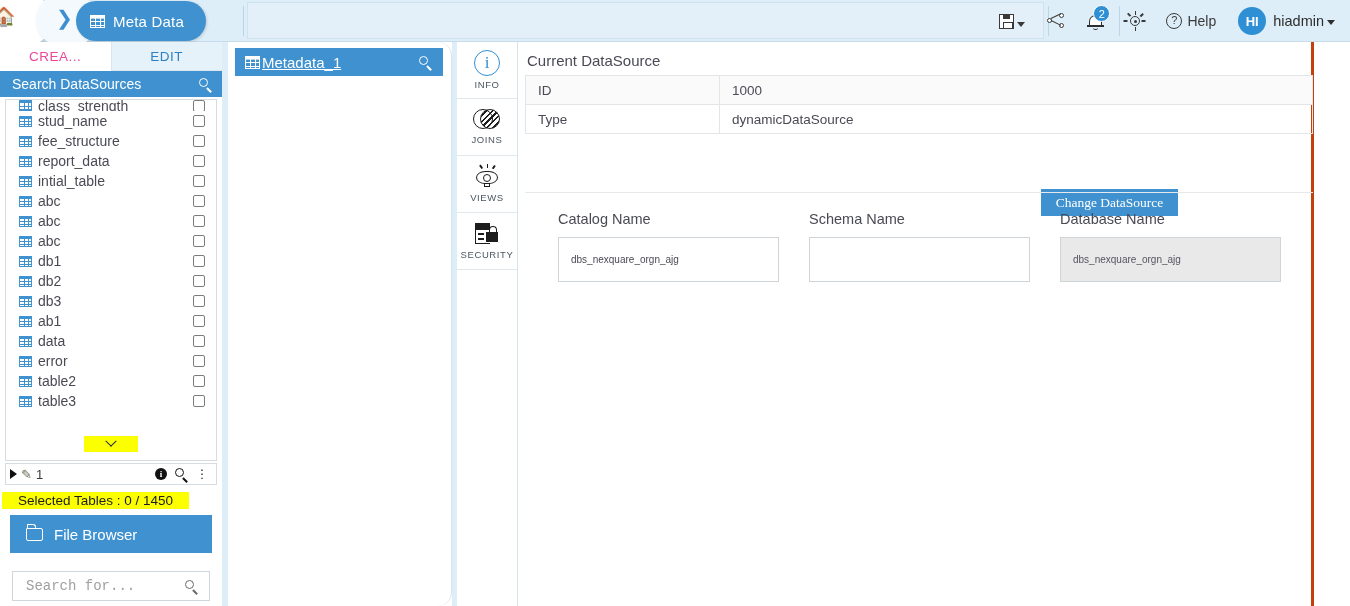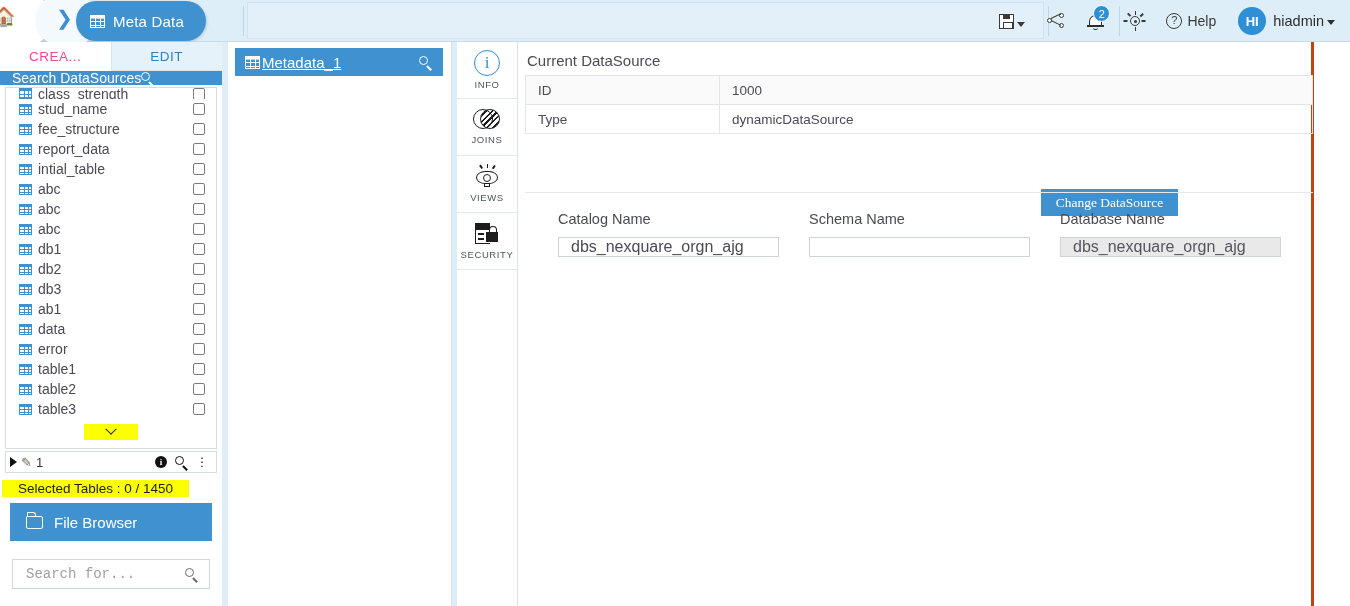--- a/index.html
+++ b/index.html
@@ -167,22 +167,22 @@
   }
   .tabrow { display: flex; height: 29px; width: 222px; }
   .tab {
     flex: 1; display: flex; align-items: center; justify-content: center;
     font-size: 13.5px; letter-spacing: .5px;
     border-bottom: 1px solid #d9e6ef; cursor: pointer;
   }
   .tab.active { background: #ffffff; color: #ec4899; border-bottom: 1px solid transparent; }
   .tab.inactive { background: #e6f2fa; color: #2f80c2; border-left: 1px solid #d9e6ef; }
   .ds-head {
-    height: 14px; background: #3f92cf; color: #fff;
-    display: flex; align-items: center; 
+    height: 26px; background: #3f92cf; color: #fff;
+    display: flex; align-items: center; justify-content: space-between;
     padding: 0 10px 0 12px; font-size: 14px; cursor: pointer;
   }
   .search-glyph {
     position: relative; width: 13px; height: 13px; display: inline-block;
   }
   .search-glyph i {
     position: absolute; left: 0; top: 0; width: 9px; height: 9px;
     border: 1.8px solid currentColor; border-radius: 50%;
   }
   .search-glyph b {
@@ -285,21 +285,21 @@
   }
   .bsearch input::placeholder { color: #a0a0a0; }
 
   
   .gap-col {
     position: absolute; left: 222px; top: 42px; width: 6px; height: 564px;
     background: #ddeef8;
   }
   .center {
     position: absolute; left: 228px; top: 42px; width: 224px; height: 564px;
-    background: #ffffff; border-right: 1px solid #d8e3ea;
+    background: #ffffff; border-right: 1px solid #d8e3ea; border-radius: 14px;
   }
   .mtab {
     position: absolute; left: 7px; top: 6px; width: 208px; height: 28px;
     background: #3f92cf; color: #fff;
     display: flex; align-items: center; justify-content: space-between;
     padding: 0 11px 0 10px; cursor: pointer;
   }
   .mtab-l { display: flex; align-items: center; gap: 2px; }
   .mtab-name { font-size: 15px; text-decoration: underline; }
   .gap-col2 {
@@ -409,22 +409,22 @@
   }
   .fields {
     position: absolute; left: 40px; top: 169px; width: 750px;
     display: flex; gap: 0;
   }
   .field { width: 251px; }
   .field.f2 { width: 251px; }
   .field.f3 { width: 248px; }
   .flabel { font-size: 14.5px; color: #4a4a55; margin-bottom: 10px; }
   .finput {
-    width: 221px; height: 20px; border: 1px solid #cfd4d8; background: #fff;
-    font-size: 16px; color: #4a4a55; padding: 6px 12px;
+    width: 221px; height: 45px; border: 1px solid #cfd4d8; background: #fff;
+    font-size: 10px; color: #4a4a55; padding: 6px 12px;
     font-family: "Liberation Sans", sans-serif; outline: none;
   }
   .finput.disabled { background: #e9e9e9; color: #55555f; }
   .finput::placeholder { color: #b5b5b5; }
 </style>
 </head>
 <body>
 
 <div class="topbar">
   <div class="home-pill">
@@ -570,25 +570,20 @@
           <span class="cbx"></span>
         </div>
         <div class="lrow">
           <span class="tbl-ico"></span>
           <span class="lname">data</span>
           <span class="cbx"></span>
         </div>
         <div class="lrow">
           <span class="tbl-ico"></span>
           <span class="lname">error</span>
-          <span class="cbx"></span>
-        </div>
-        <div class="lrow">
-          <span class="tbl-ico"></span>
-          <span class="lname">table1</span>
           <span class="cbx"></span>
         </div>
         <div class="lrow">
           <span class="tbl-ico"></span>
           <span class="lname">table2</span>
           <span class="cbx"></span>
         </div>
         <div class="lrow">
           <span class="tbl-ico"></span>
           <span class="lname">table3</span>

